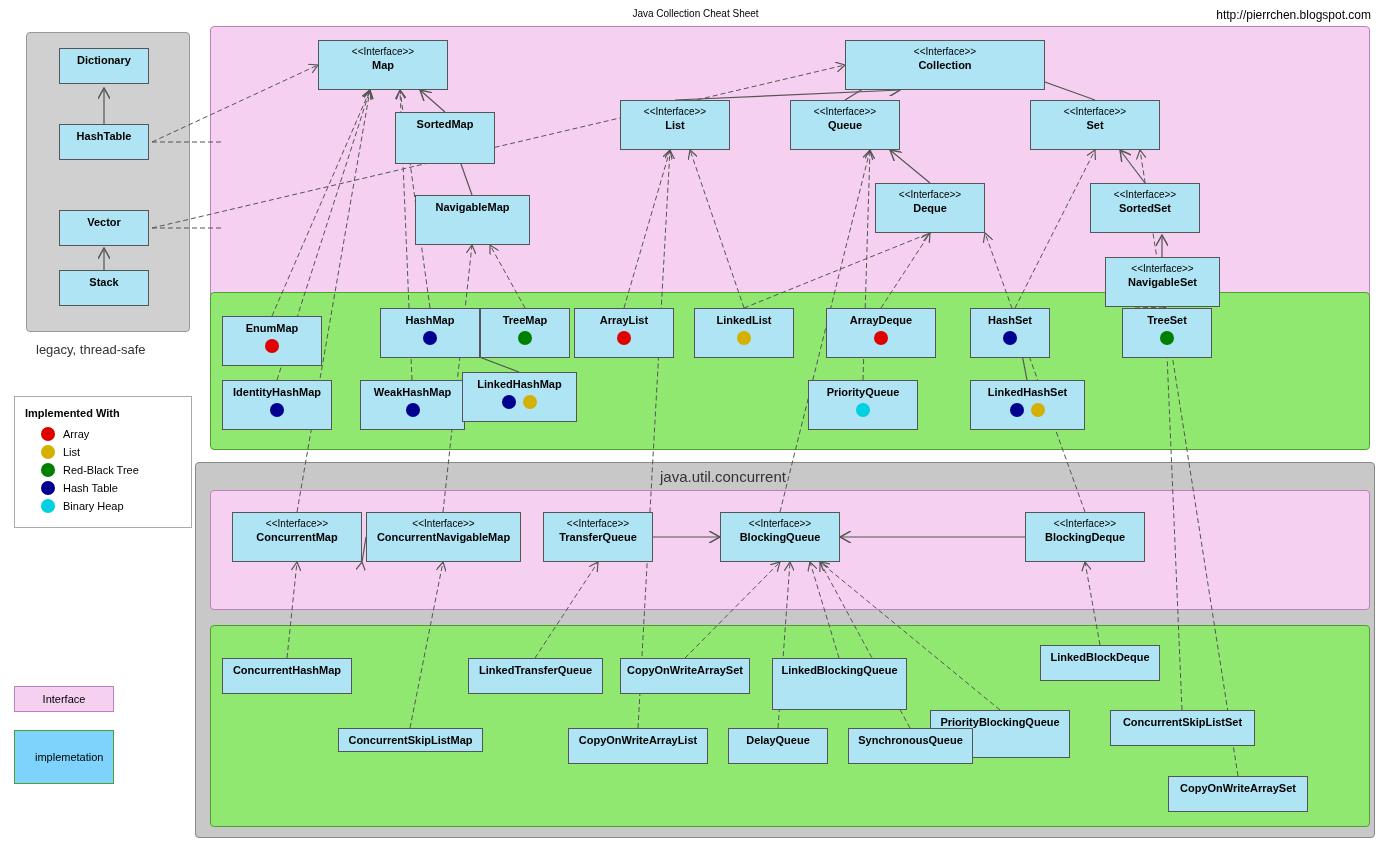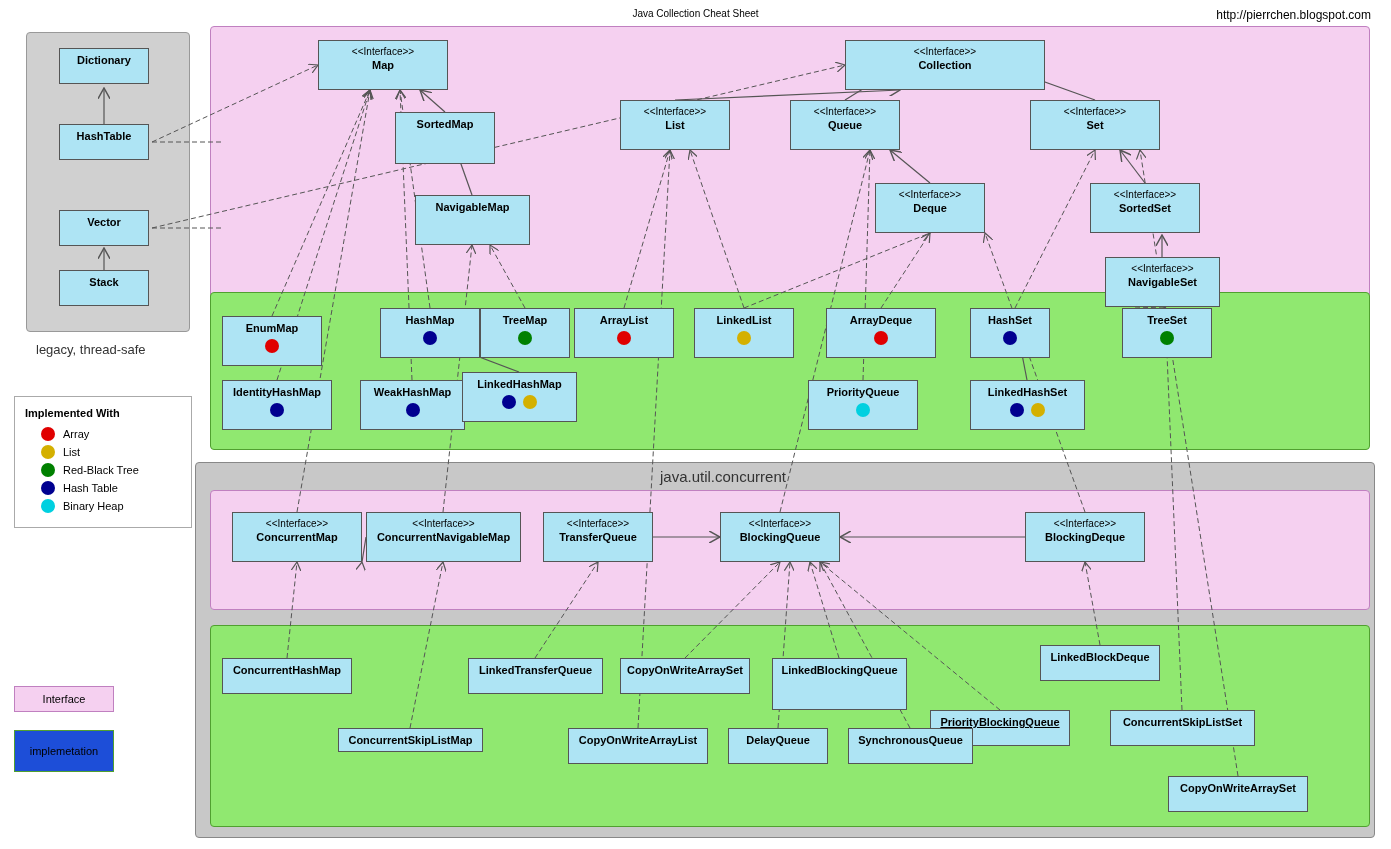--- a/index.html
+++ b/index.html
@@ -411,21 +411,21 @@
 </div>
 <div class="uml-box" style="left:1040px;top:645px;width:120px;height:36px;">
   <span class="classname">LinkedBlockDeque</span>
 </div>
 <div class="uml-box" style="left:338px;top:728px;width:145px;height:24px;">
   <span class="classname">ConcurrentSkipListMap</span>
 </div>
 <div class="uml-box" style="left:568px;top:728px;width:140px;height:36px;">
   <span class="classname">CopyOnWriteArrayList</span>
 </div>
-<div class="uml-box" style="left:930px;top:710px;width:140px;height:36px;text-decoration:underline;">
+<div class="uml-box" style="left:930px;top:710px;width:140px;height:48px;">
   <span class="classname">PriorityBlockingQueue</span>
 </div>
 <div class="uml-box" style="left:1110px;top:710px;width:145px;height:36px;">
   <span class="classname">ConcurrentSkipListSet</span>
 </div>
 <div class="uml-box" style="left:728px;top:728px;width:100px;height:36px;">
   <span class="classname">DelayQueue</span>
 </div>
 <div class="uml-box" style="left:848px;top:728px;width:125px;height:36px;">
   <span class="classname">SynchronousQueue</span>
@@ -455,15 +455,15 @@
   <div class="legend-item">
     <span class="dot dot-cyan"></span>
     <span>Binary Heap</span>
   </div>
 </div>
 
 <div style="position:absolute;left:14px;top:686px;width:100px;background:#f5d0f0;border:1px solid #c080c0;padding:6px;text-align:center;">
   <span>Interface</span>
 </div>
 
-<div style="position:absolute;left:14px;top:730px;width:100px;background:#1d4ed8;border:1px solid #50a030;padding:14px;text-align:center;">
+<div style="position:absolute;left:14px;top:730px;width:100px;background:#7dd3fc;border:1px solid #50a030;padding:20px;text-align:center;">
   <span>implemetation</span>
 </div>
 
 </body></html>

